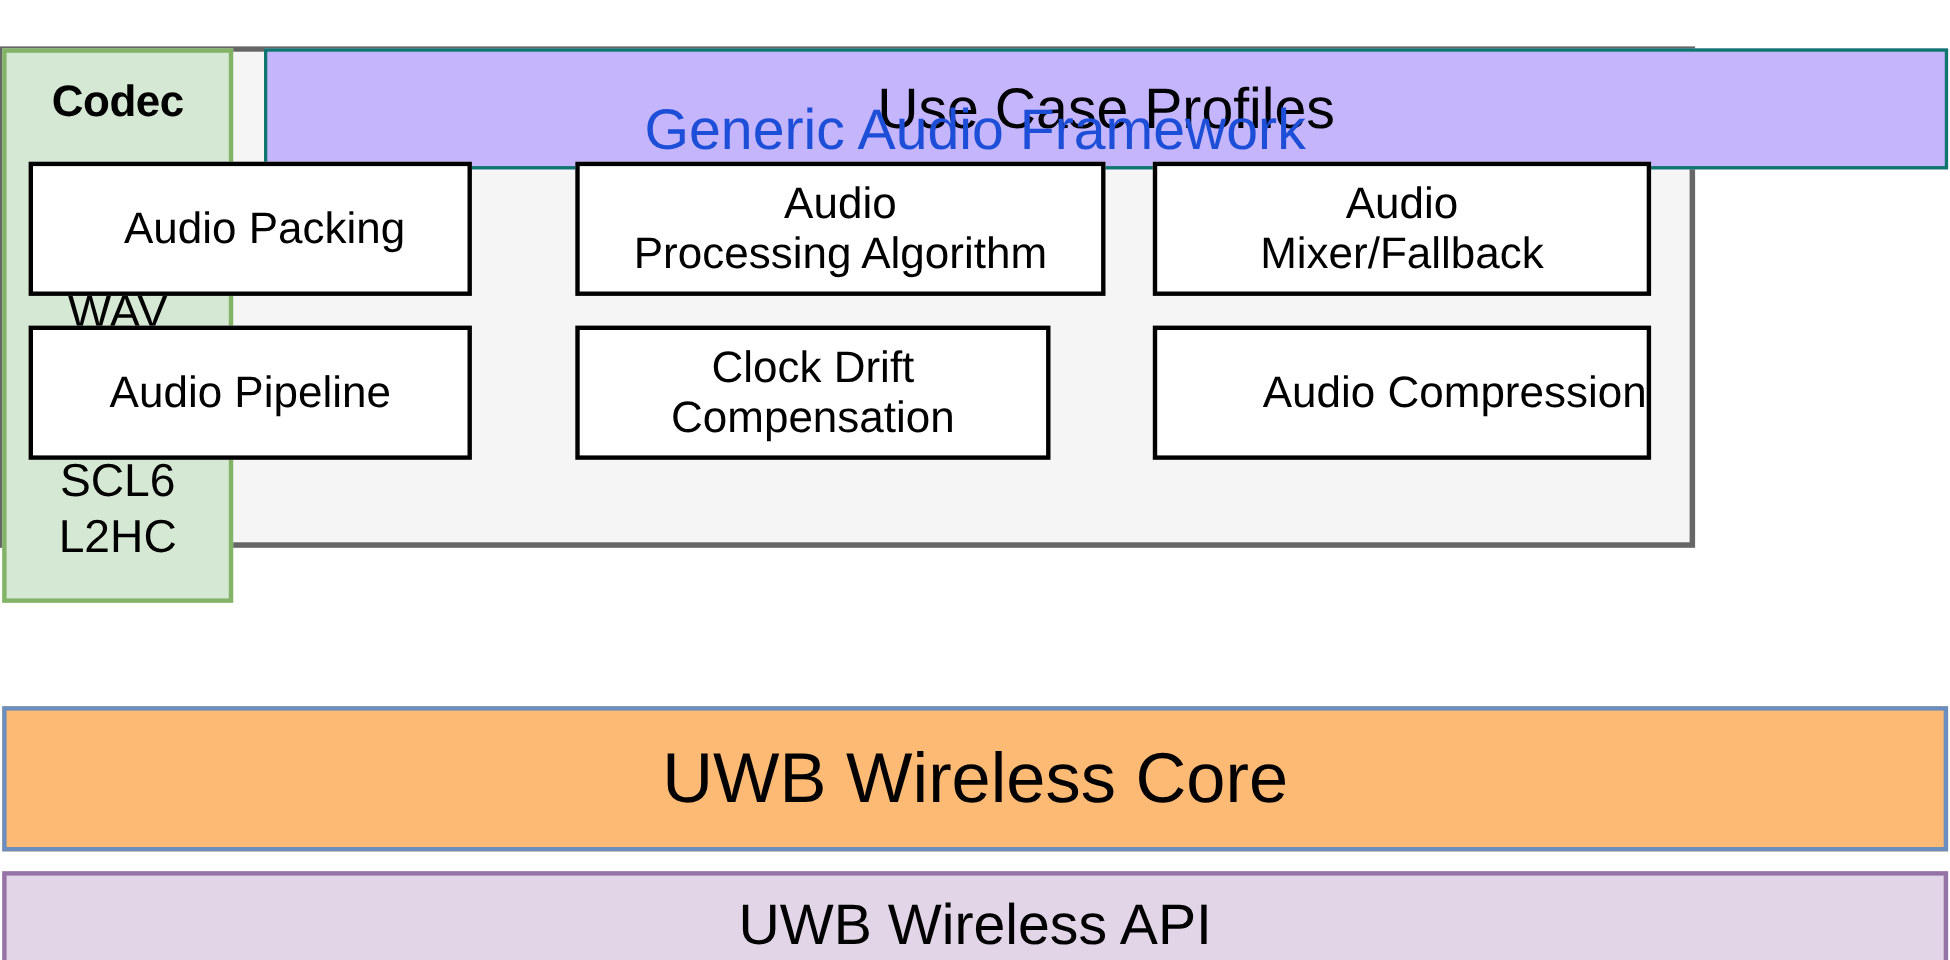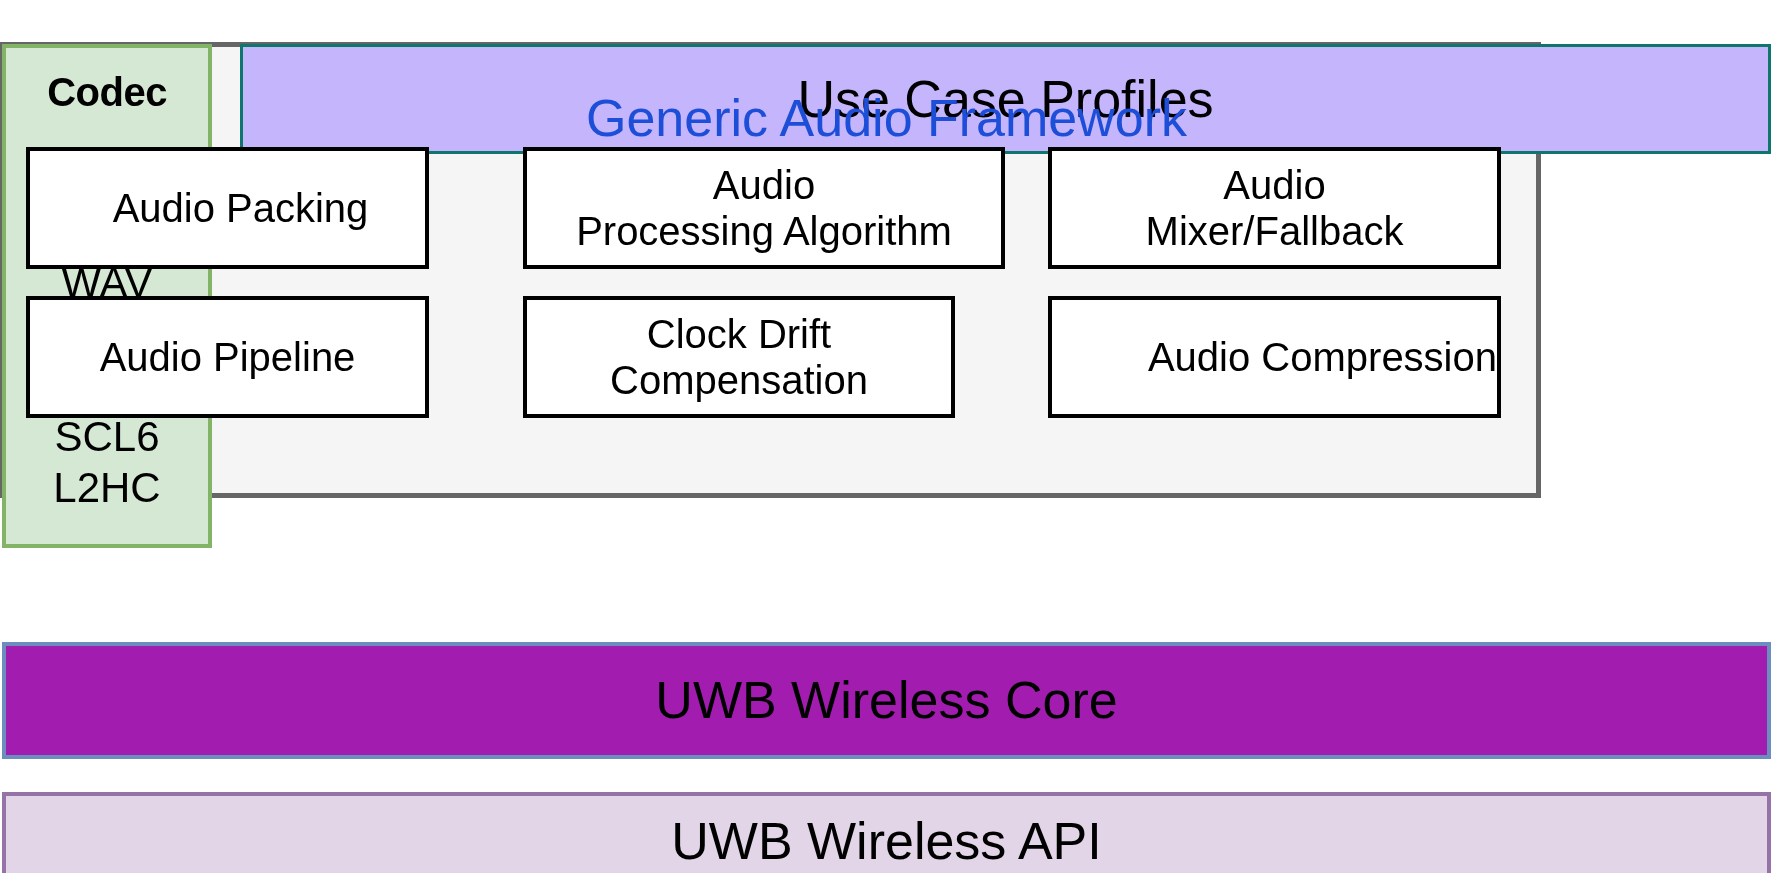--- a/index.html
+++ b/index.html
@@ -117,24 +117,24 @@
   
   #sub-audio-pipeline      { left: 26px;   top: 254px; width: 403px; height: 122px; }
   #sub-clock-drift         { left: 523px;  top: 254px; width: 432px; height: 122px; }
   #sub-audio-compression   { left: 1048px; top: 254px; width: 453px; height: 122px; justify-content: flex-end; }
 
   
   #uwb-wireless-core {
     left: 2px;
     top: 600px;
     width: 1769px;
-    height: 117px;
-    background: #a21caf;
+    height: 132px;
+    background: #fdba74;
     border: 4px solid #6c8ebf;
-    font-size: 52px;
+    font-size: 64px;
   }
 
   
   #uwb-wireless-api {
     left: 2px;
     top: 750px;
     width: 1769px;
     height: 99px;
     background: #e1d5e7;
     border: 4px solid #9673a6;

